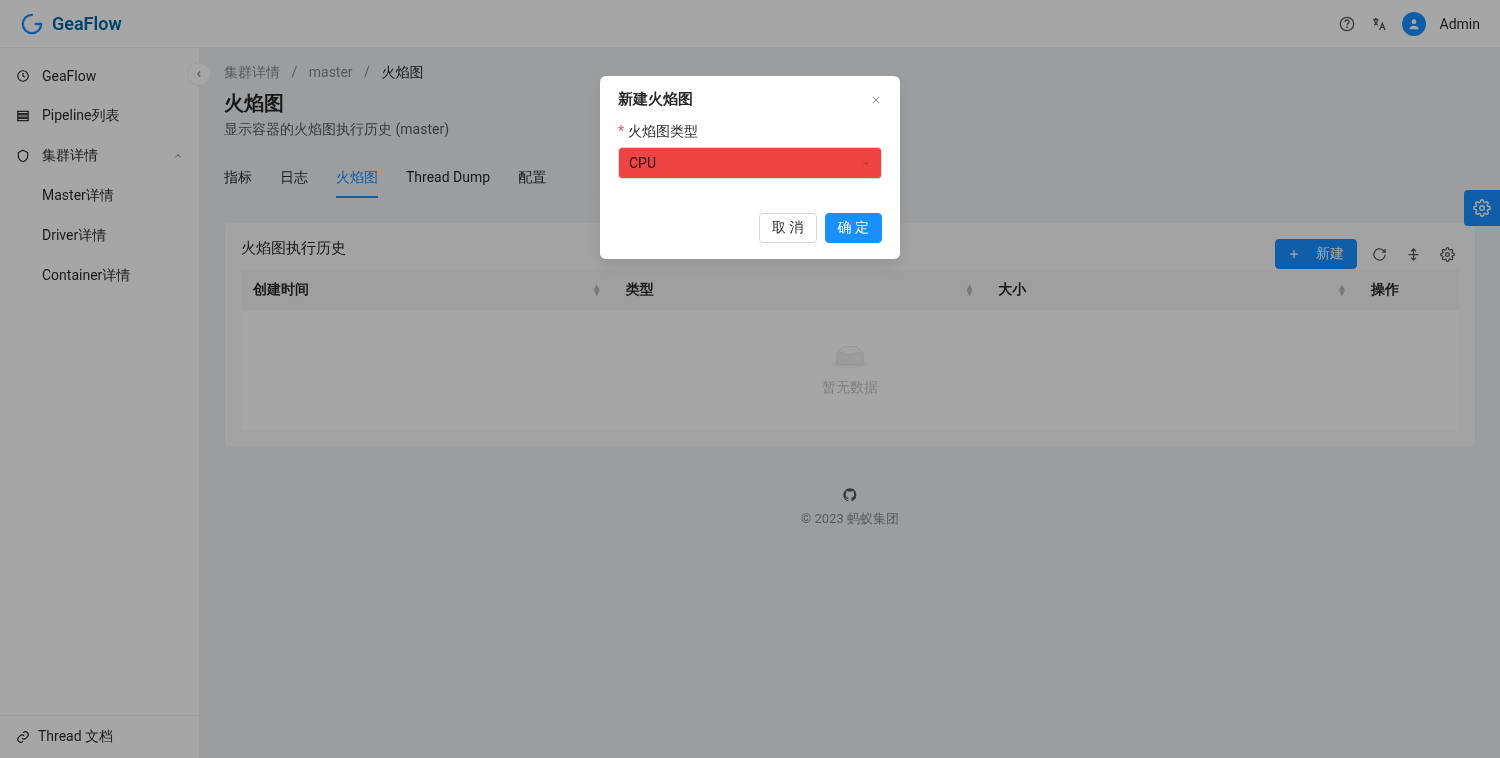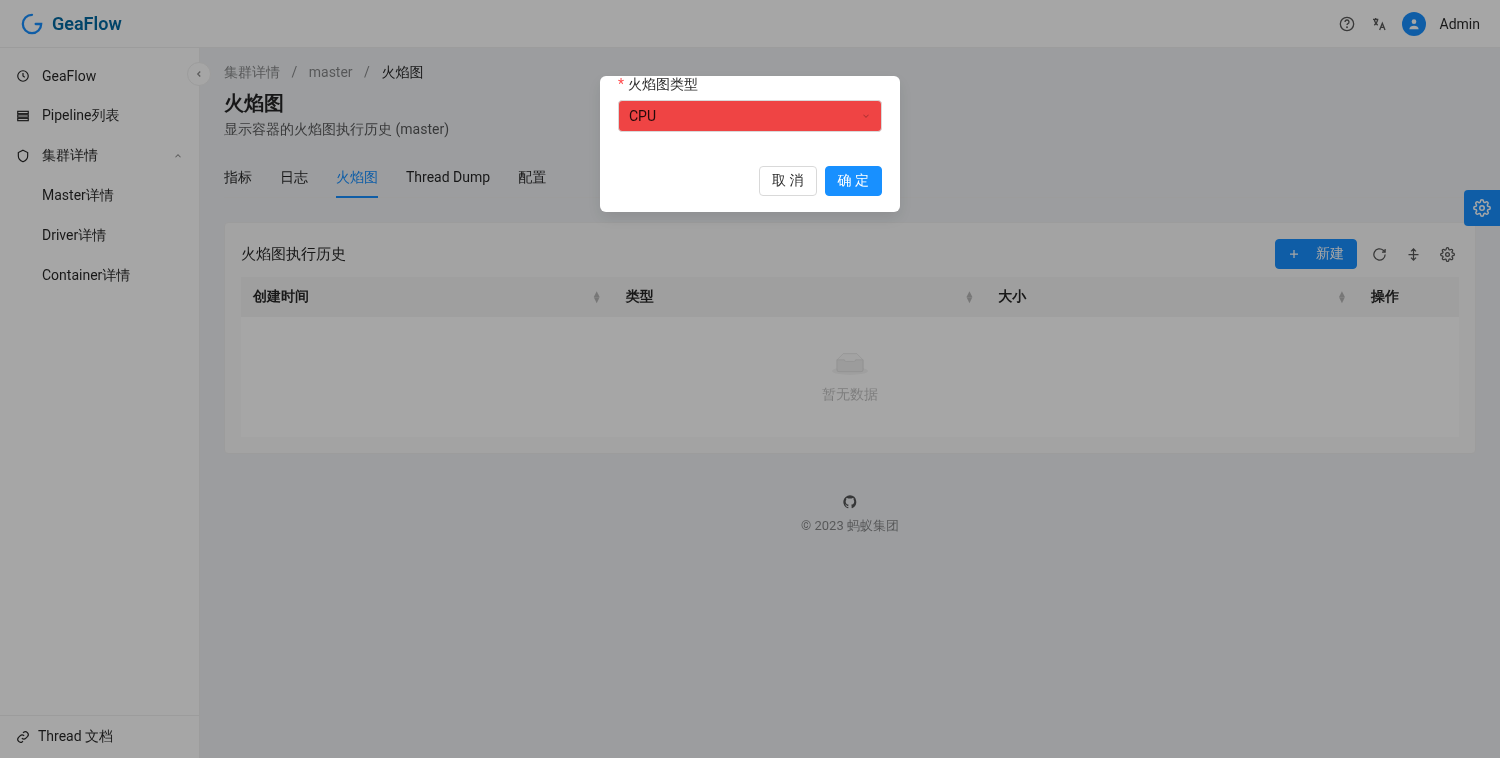--- a/index.html
+++ b/index.html
@@ -96,21 +96,21 @@
     .tab.active { color: #1890ff; }
     .tab.active::after {
       content: ""; position: absolute; left: 0; right: 0; bottom: -1px;
       height: 2px; background: #1890ff;
     }
 
     .card {
       background: #fafafa; border: 1px solid #f0f0f0;
       border-radius: 4px; padding: 16px;
     }
-    .card-header { display: flex; align-items: center; margin-bottom: 8px; }
+    .card-header { display: flex; align-items: flex-start; margin-bottom: 1px; }
     .card-title { font-size: 15px; font-weight: 500; }
     .card-actions { margin-left: auto; display: flex; gap: 10px; align-items: center; }
     .btn {
       height: 30px; padding: 0 12px; border-radius: 4px;
       display: inline-flex; align-items: center; gap: 16px;
       cursor: pointer; font-size: 14px;
       border: 1px solid #d9d9d9; background: #fff;
     }
     .btn-primary { background: #1890ff; border-color: #1890ff; color: #fff; }
     .icon-btn {
@@ -384,20 +384,28 @@
   <span>
     <svg width="18" height="18" viewBox="0 0 24 24" fill="none" stroke="currentColor" stroke-width="2">
         <circle cx="12" cy="12" r="3"></circle>
         <path d="M19.4 15a1.65 1.65 0 0 0 .33 1.82l.06.06a2 2 0 1 1-2.83 2.83l-.06-.06a1.65 1.65 0 0 0-1.82-.33 1.65 1.65 0 0 0-1 1.51V21a2 2 0 0 1-4 0v-.09a1.65 1.65 0 0 0-1-1.51 1.65 1.65 0 0 0-1.82.33l-.06.06a2 2 0 1 1-2.83-2.83l.06-.06a1.65 1.65 0 0 0 .33-1.82 1.65 1.65 0 0 0-1.51-1H3a2 2 0 0 1 0-4h.09a1.65 1.65 0 0 0 1.51-1 1.65 1.65 0 0 0-.33-1.82l-.06-.06a2 2 0 1 1 2.83-2.83l.06.06a1.65 1.65 0 0 0 1.82.33h0a1.65 1.65 0 0 0 1-1.51V3a2 2 0 0 1 4 0v.09a1.65 1.65 0 0 0 1 1.51h0a1.65 1.65 0 0 0 1.82-.33l.06-.06a2 2 0 1 1 2.83 2.83l-.06.06a1.65 1.65 0 0 0-.33 1.82v0a1.65 1.65 0 0 0 1.51 1H21a2 2 0 0 1 0 4h-.09a1.65 1.65 0 0 0-1.51 1z"></path>
       </svg>
   </span>
 </div>
 
 <div class="overlay">
   <div class="modal">
+    <div class="modal-header">
+      <div class="modal-title">新建火焰图</div>
+      <div class="modal-close">
+        <svg width="12" height="12" viewBox="0 0 24 24" fill="none" stroke="currentColor" stroke-width="2">
+            <path d="M6 6l12 12M6 18L18 6"></path>
+          </svg>
+      </div>
+    </div>
     <div class="modal-body">
       <div class="form-item">
         <label class="form-label">
           <span class="req">*</span><span>火焰图类型</span>
         </label>
         <div class="form-control">
           <span>CPU</span>
           <span class="select-arrow">
             <svg width="10" height="10" viewBox="0 0 24 24" fill="none" stroke="currentColor" stroke-width="2.5">
                 <path d="M6 9l6 6 6-6"></path>

